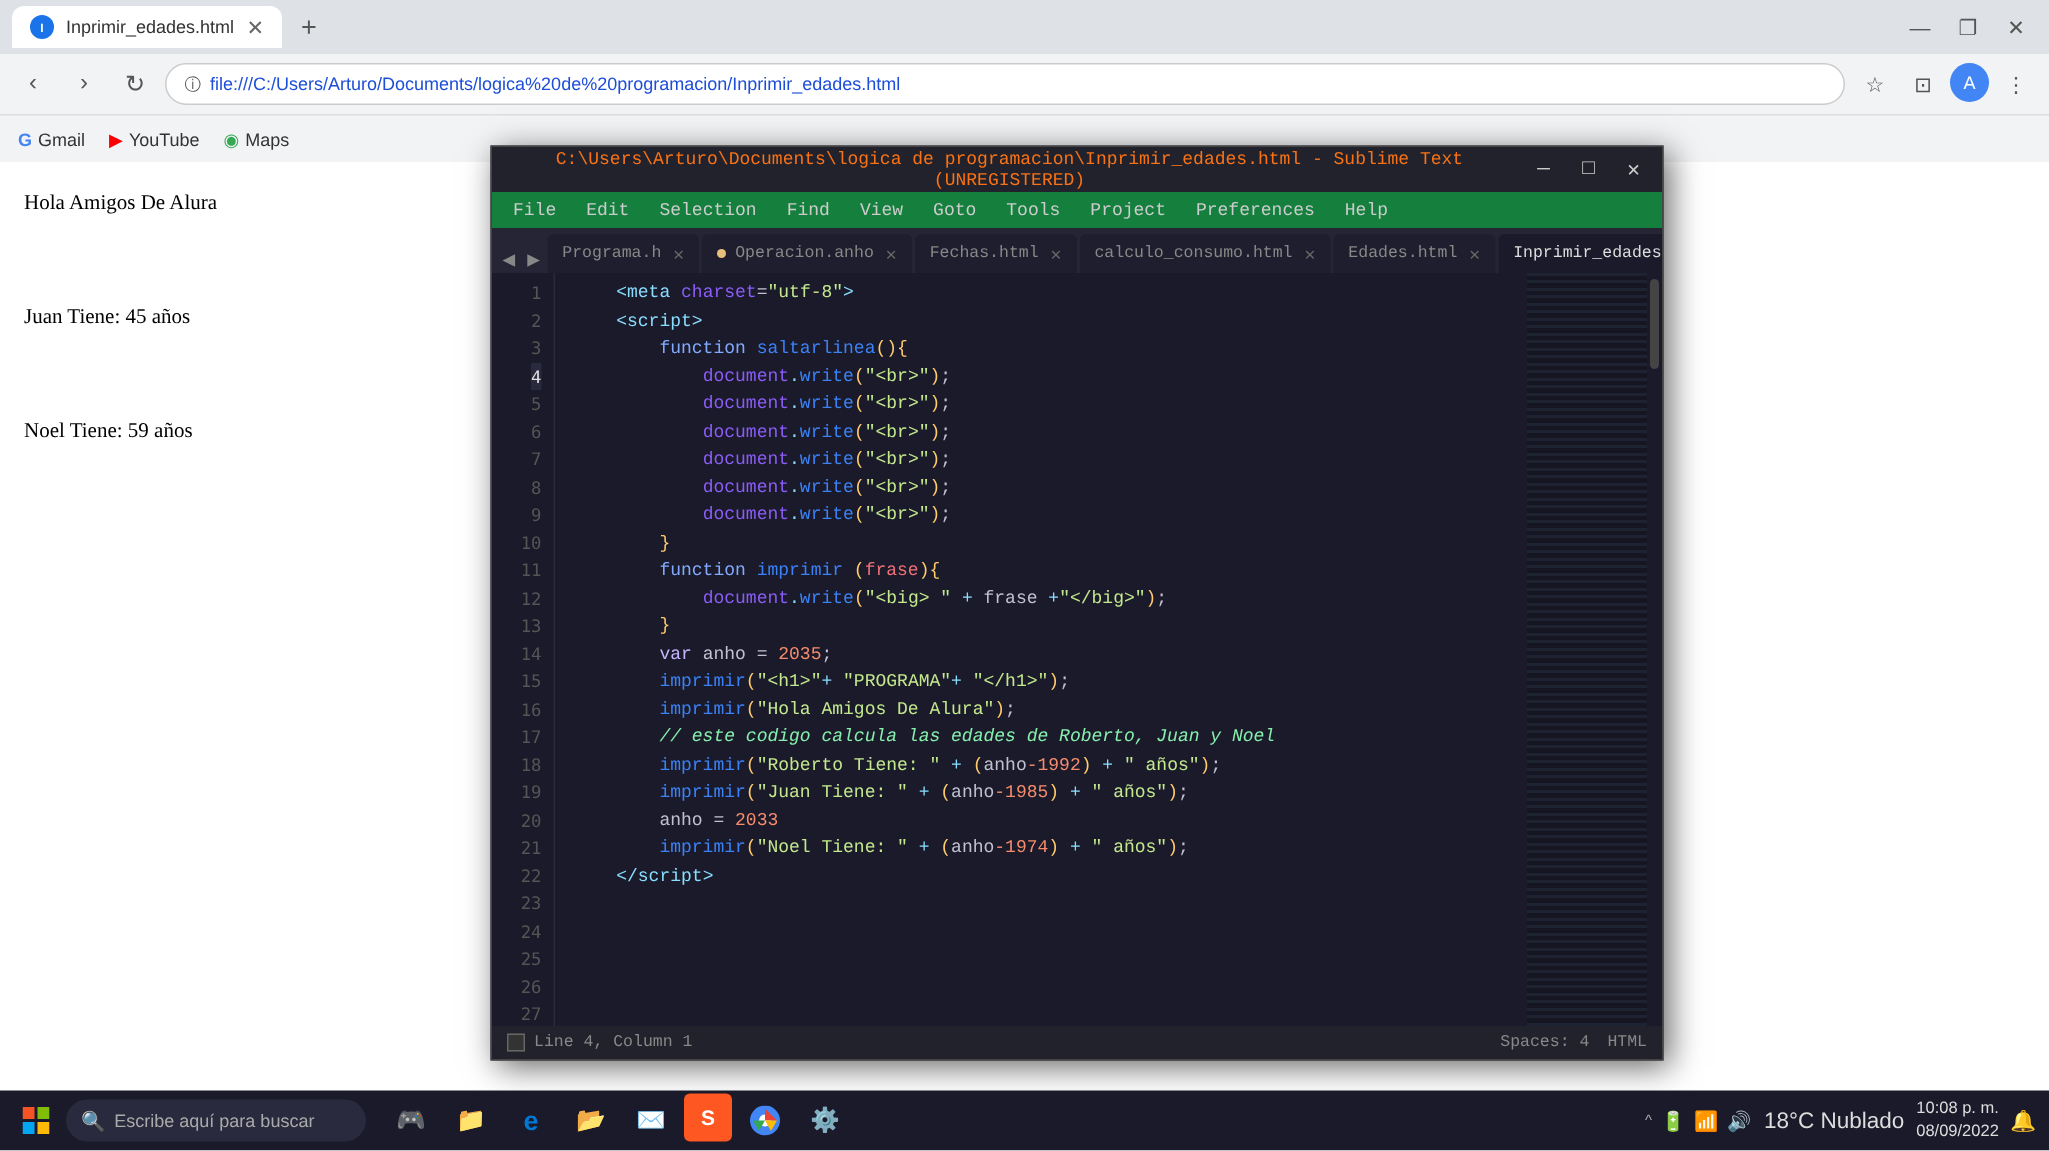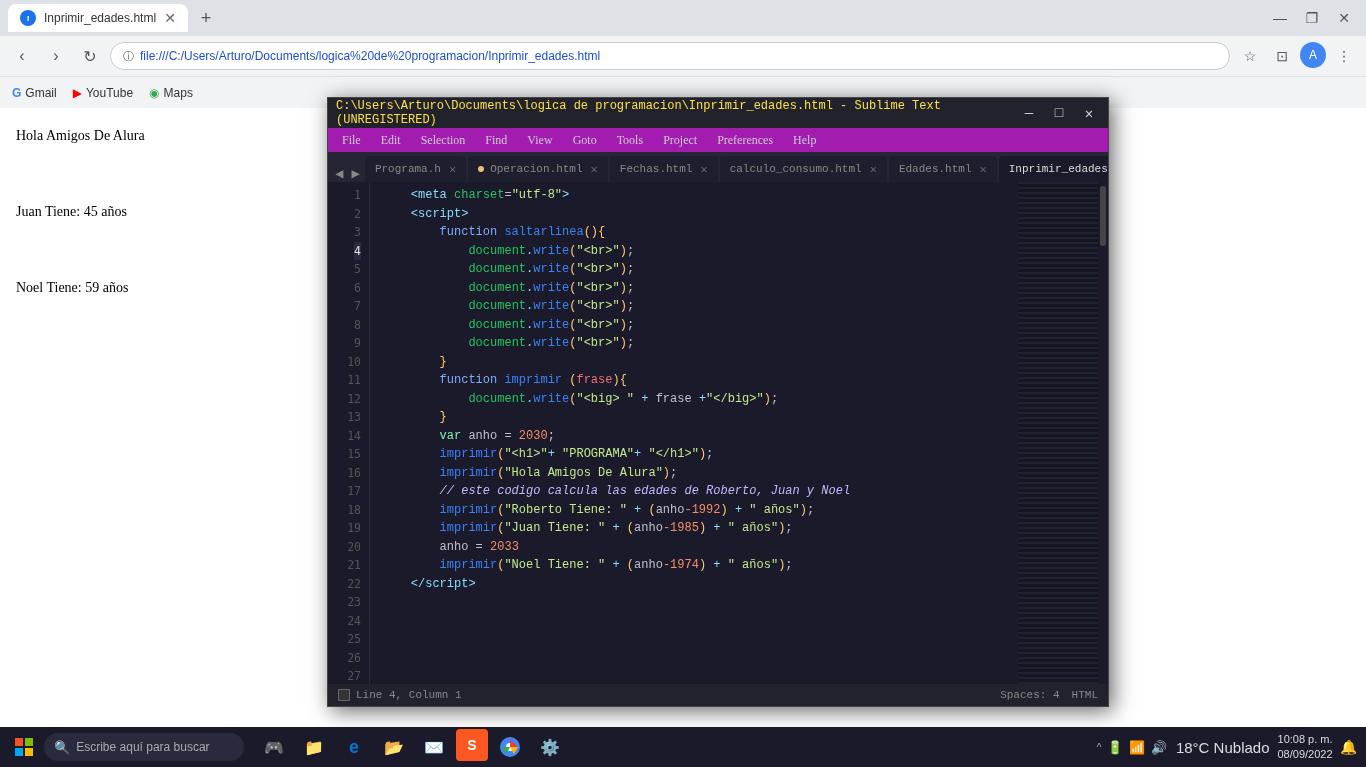--- a/index.html
+++ b/index.html
@@ -147,38 +147,38 @@
       background: #21222c;
       display: flex;
       align-items: center;
       padding: 0 8px;
       color: #ccc;
       font-size: 12px;
       gap: 8px;
     }
     .sublime-title-text {
       flex: 1;
-      font-size: 12px;
-      color: #fde047;
+      text-align: center;
+      font-size: 12px;
+      color: #f97316;
     }
     .win-btn {
       width: 22px; height: 22px;
       display: flex; align-items: center; justify-content: center;
       font-size: 14px; cursor: pointer; color: #ccc;
     }
     .sublime-menubar {
       height: 24px;
-      background: #a21caf;
+      background: #15803d;
       display: flex;
       align-items: center;
       padding: 0 6px;
       gap: 4px;
       font-size: 12px;
       color: #ccc;
-      font-family: Liberation Serif, serif;
     }
     .menu-item {
       padding: 2px 8px;
       cursor: pointer;
       color: #ccc;
     }
 
     
     .sublime-tabs {
       height: 30px;
@@ -349,29 +349,29 @@
       font-size: 11px;
       color: #ddd;
     }
     .system-tray {
       display: flex; gap: 6px; align-items: center;
       font-size: 13px; color: #ddd;
     }
     .datetime { text-align: right; font-size: 11px; color: #ddd; line-height: 1.4; }
 
     
-    .kw-var { color: #86efac; }
+    .kw-var { color: #c4b5fd; }
     .kw-function { color: #82aaff; }
     .str { color: #c3e88d; }
     .num { color: #f78c6c; }
-    .comment { color: #c4b5fd; font-style: italic; }
+    .comment { color: #86efac; font-style: italic; }
     .tag { color: #89ddff; text-align: center; }
     .fn-name { color: #3b82f6; }
     .dot { color: #89ddff; }
-    .prop { color: #22c55e; }
+    .prop { color: #8b5cf6; }
     .param { color: #f07178; }
     .paren { color: #ffcb6b; }
     .plus { color: #89ddff; }
 
     
     .scrollbar-track {
       width: 10px;
       background: #1a1a2a;
     }
     .scrollbar-thumb {
@@ -462,21 +462,21 @@
     <div style="display:flex;align-items:center;gap:2px;">
       <span class="tabs-nav-btn">◀</span>
       <span class="tabs-nav-btn">▶</span>
     </div>
     <div class="st-tab">
       <span>Programa.h</span>
       <span class="tab-x">✕</span>
     </div>
     <div class="st-tab modified">
       <span class="tab-dot"></span>
-      <span>Operacion.html</span>
+      <span>Operacion.anho</span>
       <span class="tab-x">✕</span>
     </div>
     <div class="st-tab">
       <span>Fechas.html</span>
       <span class="tab-x">✕</span>
     </div>
     <div class="st-tab">
       <span>calculo_consumo.html</span>
       <span class="tab-x">✕</span>
     </div>
@@ -538,21 +538,21 @@
       <div class="code-line">            <span class="prop">document</span><span class="dot">.</span><span class="fn-name">write</span><span class="paren">(</span><span class="str">"&lt;br&gt;"</span><span class="paren">)</span>;</div>
       <div class="code-line">            <span class="prop">document</span><span class="dot">.</span><span class="fn-name">write</span><span class="paren">(</span><span class="str">"&lt;br&gt;"</span><span class="paren">)</span>;</div>
       <div class="code-line"></div>
       <div class="code-line">        <span class="paren">}</span></div>
       <div class="code-line"></div>
       <div class="code-line">        <span class="kw-function">function</span> <span class="fn-name">imprimir</span> <span class="paren">(</span><span class="param">frase</span><span class="paren">){</span></div>
       <div class="code-line"></div>
       <div class="code-line">            <span class="prop">document</span><span class="dot">.</span><span class="fn-name">write</span><span class="paren">(</span><span class="str">"&lt;big&gt; "</span> <span class="plus">+</span> frase <span class="plus">+</span><span class="str">"&lt;/big&gt;"</span><span class="paren">)</span>;</div>
       <div class="code-line">        <span class="paren">}</span></div>
       <div class="code-line"></div>
-      <div class="code-line">        <span class="kw-var">var</span> anho = <span class="num">2030</span>;</div>
+      <div class="code-line">        <span class="kw-var">var</span> anho = <span class="num">2035</span>;</div>
       <div class="code-line"></div>
       <div class="code-line">        <span class="fn-name">imprimir</span><span class="paren">(</span><span class="str">"&lt;h1&gt;"</span><span class="plus">+</span> <span class="str">"PROGRAMA"</span><span class="plus">+</span> <span class="str">"&lt;/h1&gt;"</span><span class="paren">)</span>;</div>
       <div class="code-line"></div>
       <div class="code-line">        <span class="fn-name">imprimir</span><span class="paren">(</span><span class="str">"Hola Amigos De Alura"</span><span class="paren">)</span>;</div>
       <div class="code-line"></div>
       <div class="code-line">        <span class="comment">// este codigo calcula las edades de Roberto, Juan y Noel</span></div>
       <div class="code-line">        <span class="fn-name">imprimir</span><span class="paren">(</span><span class="str">"Roberto Tiene: "</span> <span class="plus">+</span> <span class="paren">(</span>anho<span class="num">-1992</span><span class="paren">)</span> <span class="plus">+</span> <span class="str">" años"</span><span class="paren">)</span>;</div>
       <div class="code-line"></div>
       <div class="code-line">        <span class="fn-name">imprimir</span><span class="paren">(</span><span class="str">"Juan Tiene: "</span> <span class="plus">+</span> <span class="paren">(</span>anho<span class="num">-1985</span><span class="paren">)</span> <span class="plus">+</span> <span class="str">" años"</span><span class="paren">)</span>;</div>
       <div class="code-line"></div>

